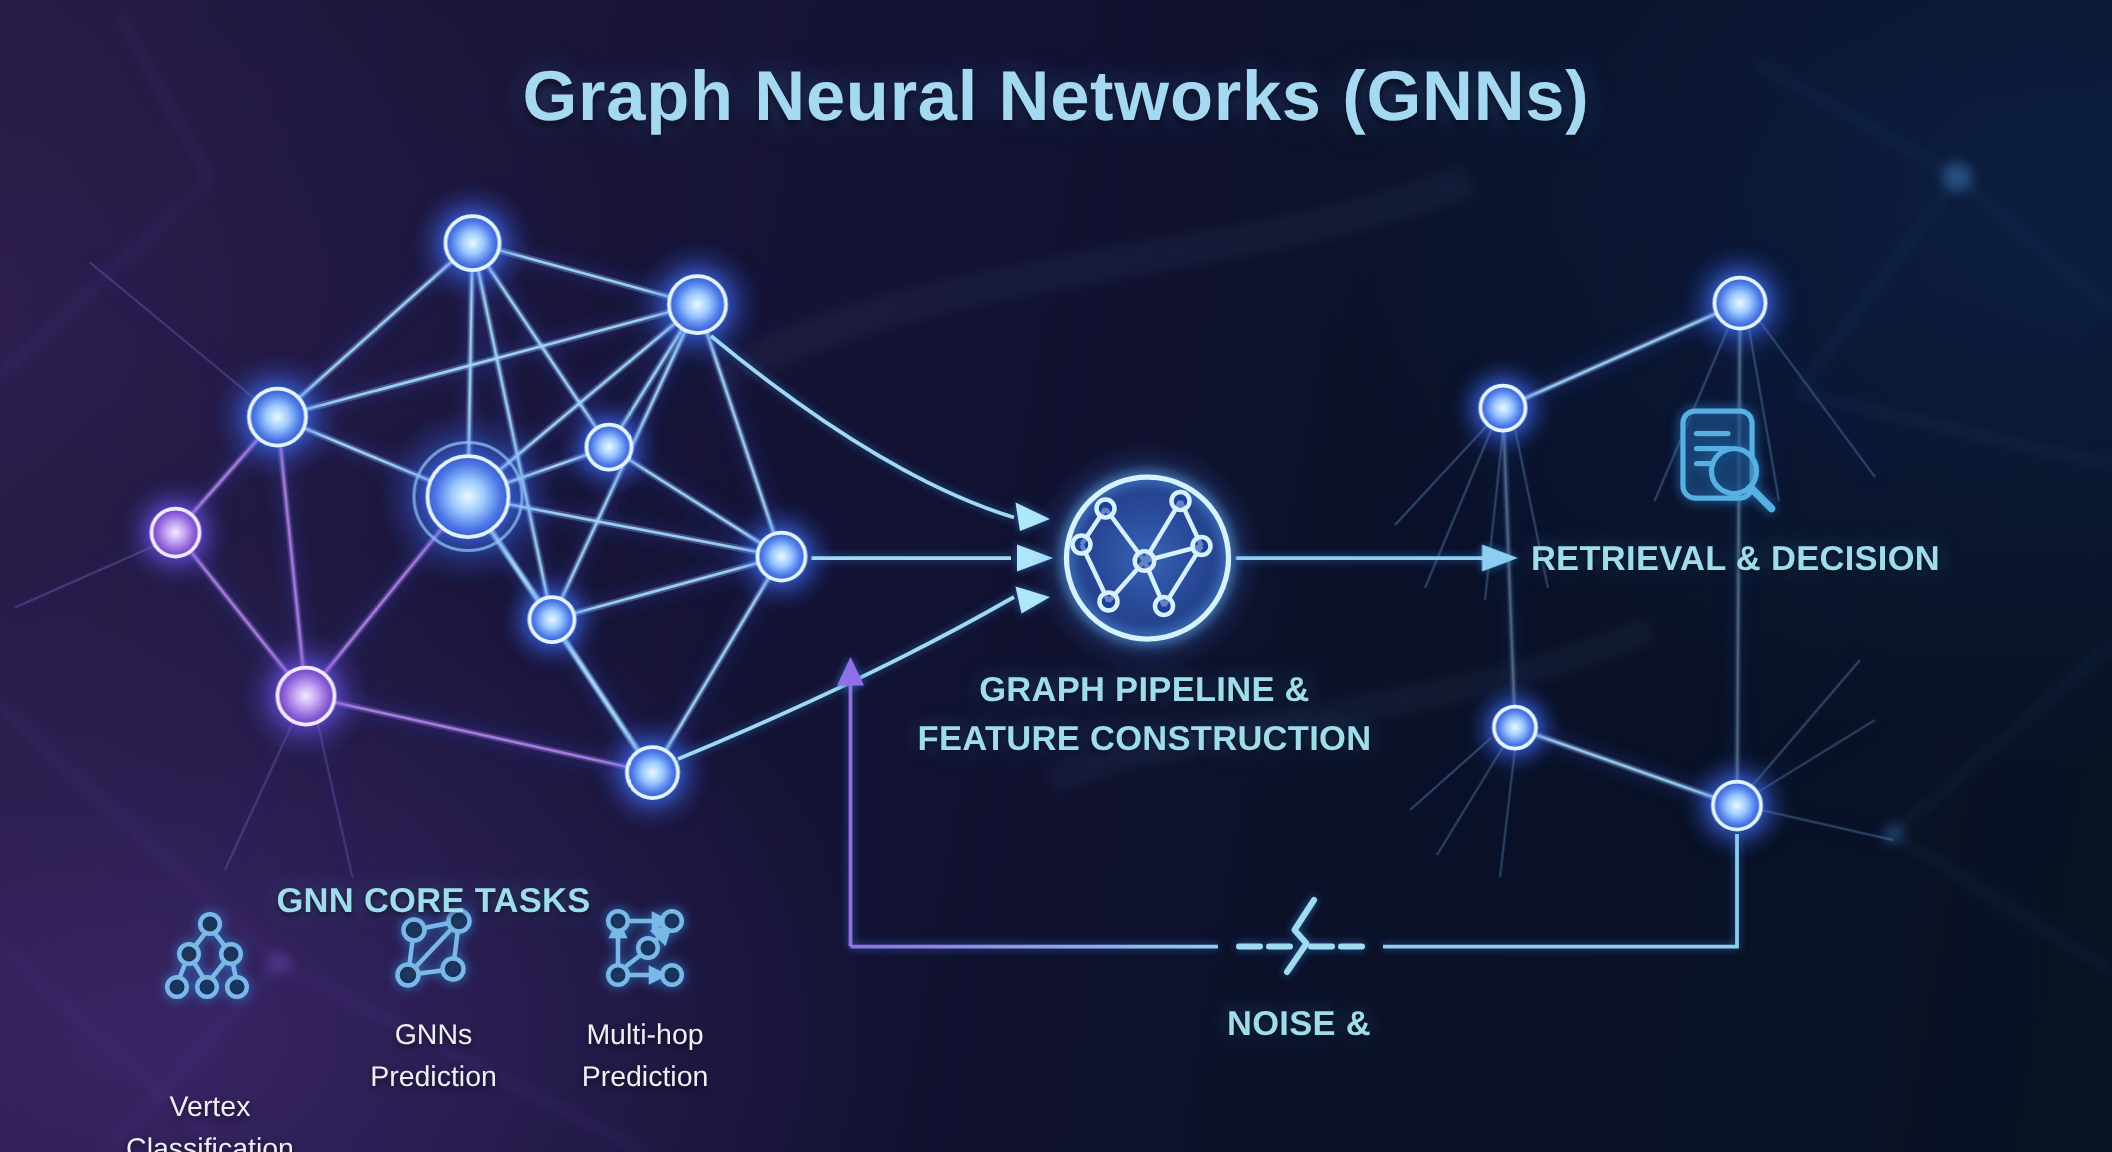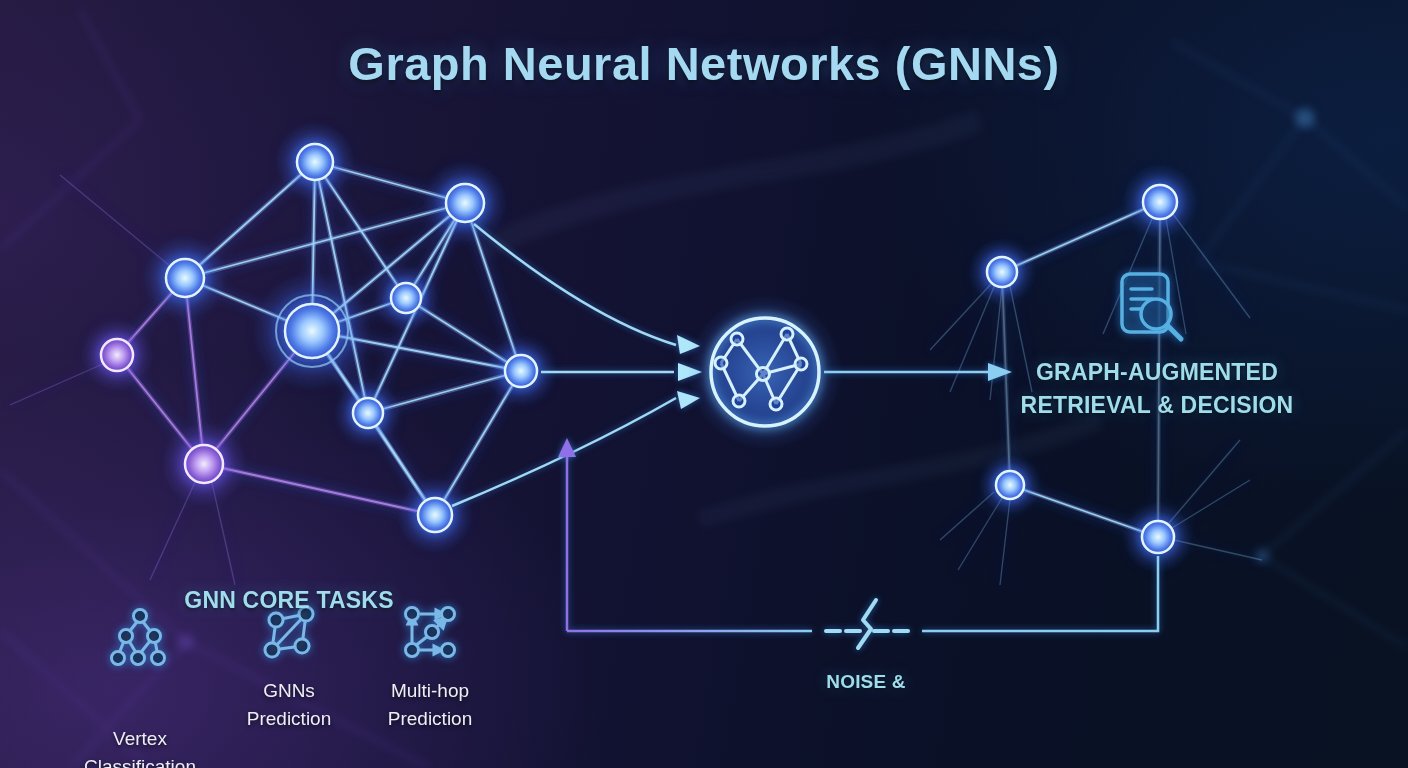--- a/index.html
+++ b/index.html
@@ -21,21 +21,21 @@
   }
   .cyanhead{
     font-weight:700;color:#9fdcec;letter-spacing:0.2px;
     text-shadow:0 2px 4px rgba(0,0,0,.55), 0 0 14px rgba(90,190,230,.35);
   }
   .whitelab{
     font-weight:400;color:#edeff5;
     text-shadow:0 2px 4px rgba(0,0,0,.6);
   }
   .sz23{font-size:23px;line-height:33px;}
-  .sz21{font-size:19px;line-height:30px;}
+  .sz21{font-size:23px;line-height:30px;}
   .sz19{font-size:19px;line-height:28px;}
 </style>
 </head>
 <body>
 
 <div class="stage">
 
   <svg class="scene" width="1408" height="768" viewBox="0 0 1408 768">
     <defs>
       <filter id="soft4" x="-60%" y="-60%" width="220%" height="220%">
@@ -334,23 +334,26 @@
           <circle cx="30" cy="28" r="6.5"></circle>
             <circle cx="10" cy="46" r="6.5"></circle>
             <circle cx="46" cy="46" r="6.5"></circle>
         </g>
       </g>
     </g>
   </svg>
 
   <div class="txt title" style="left:704px;top:36px;">Graph Neural Networks (GNNs)</div>
 
+  <div class="txt cyanhead sz23" style="left:763px;top:443px;">
+    <div>GRAPH PIPELINE &amp;</div>
+    <div>FEATURE CONSTRUCTION</div>
+  </div>
 
   <div class="txt cyanhead sz23" style="left:1157px;top:356px;">
-    <div>GRAPH-AUGMENTED</div>
     <div>RETRIEVAL &amp; DECISION</div>
   </div>
 
   <div class="txt cyanhead sz21" style="left:866px;top:667px;">
     <div>NOISE &amp;</div>
   </div>
 
   <div class="txt cyanhead sz23" style="left:289px;top:584px;">GNN CORE TASKS</div>
 
   <div class="txt whitelab sz19" style="left:140px;top:677px;margin-top:48px;">

